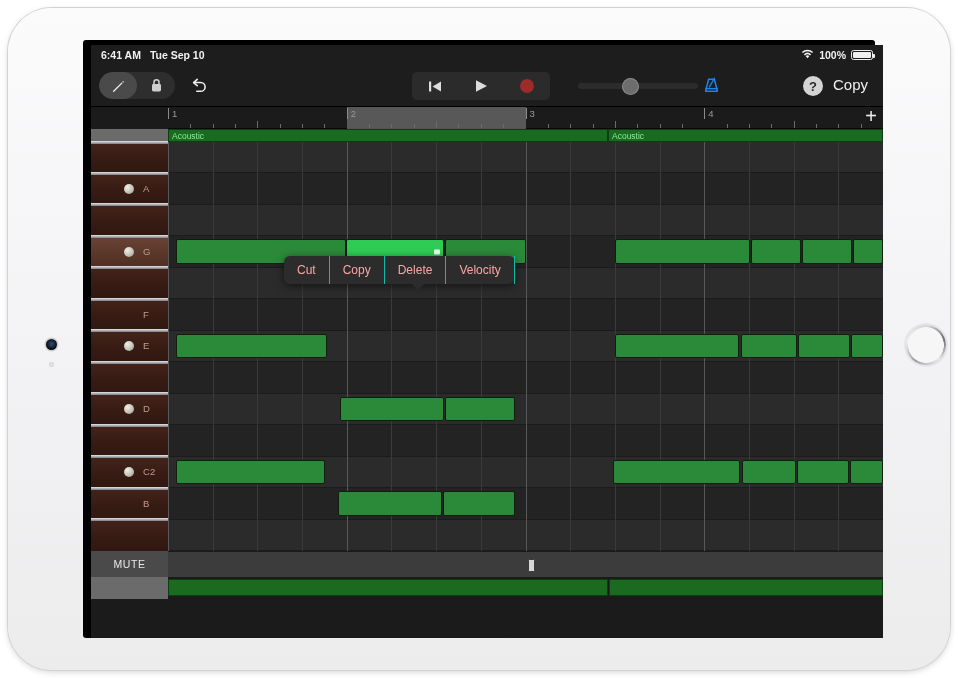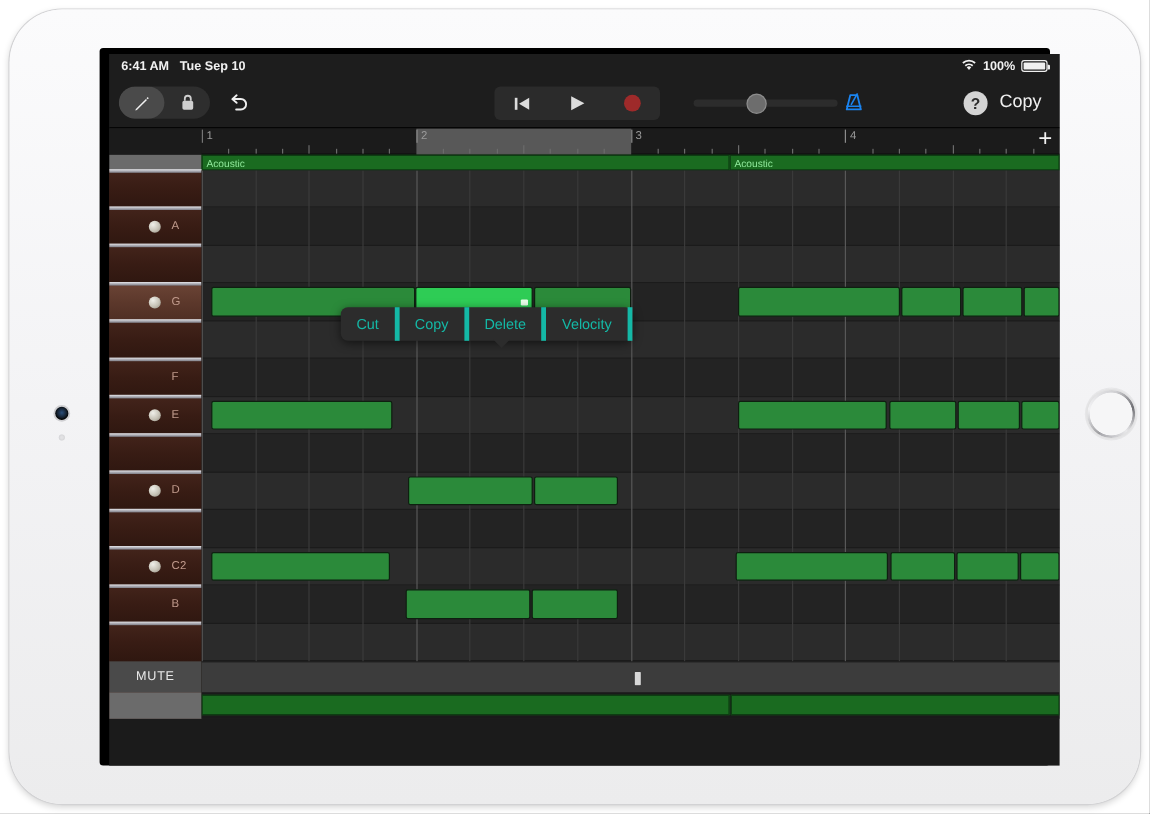--- a/index.html
+++ b/index.html
@@ -222,22 +222,22 @@
 
   
   #ctx-menu {
     position: absolute; left: 193px; top: 114px;
     height: 28px; border-radius: 6px;
     background: #2c2c2c; display: flex; align-items: stretch;
     box-shadow: 0 2px 8px rgba(0,0,0,.55); z-index: 40;
   }
   .ctx-item {
     display: flex; align-items: center; padding: 0 13px;
-    font-size: 12px; color: #14b8a6; white-space: nowrap;
-    border-right: 4px solid #14b8a6;
+    font-size: 12px; color: #fca5a5; white-space: nowrap;
+    border-right: 1px solid #14b8a6;
   }
   .ctx-item:last-child { border-right: none; }
   #ctx-arrow {
     position: absolute; left: 127px; bottom: -6px;
     width: 0; height: 0;
     border-left: 7px solid transparent; border-right: 7px solid transparent;
     border-top: 7px solid #2c2c2c;
   }
 </style>
 </head>

